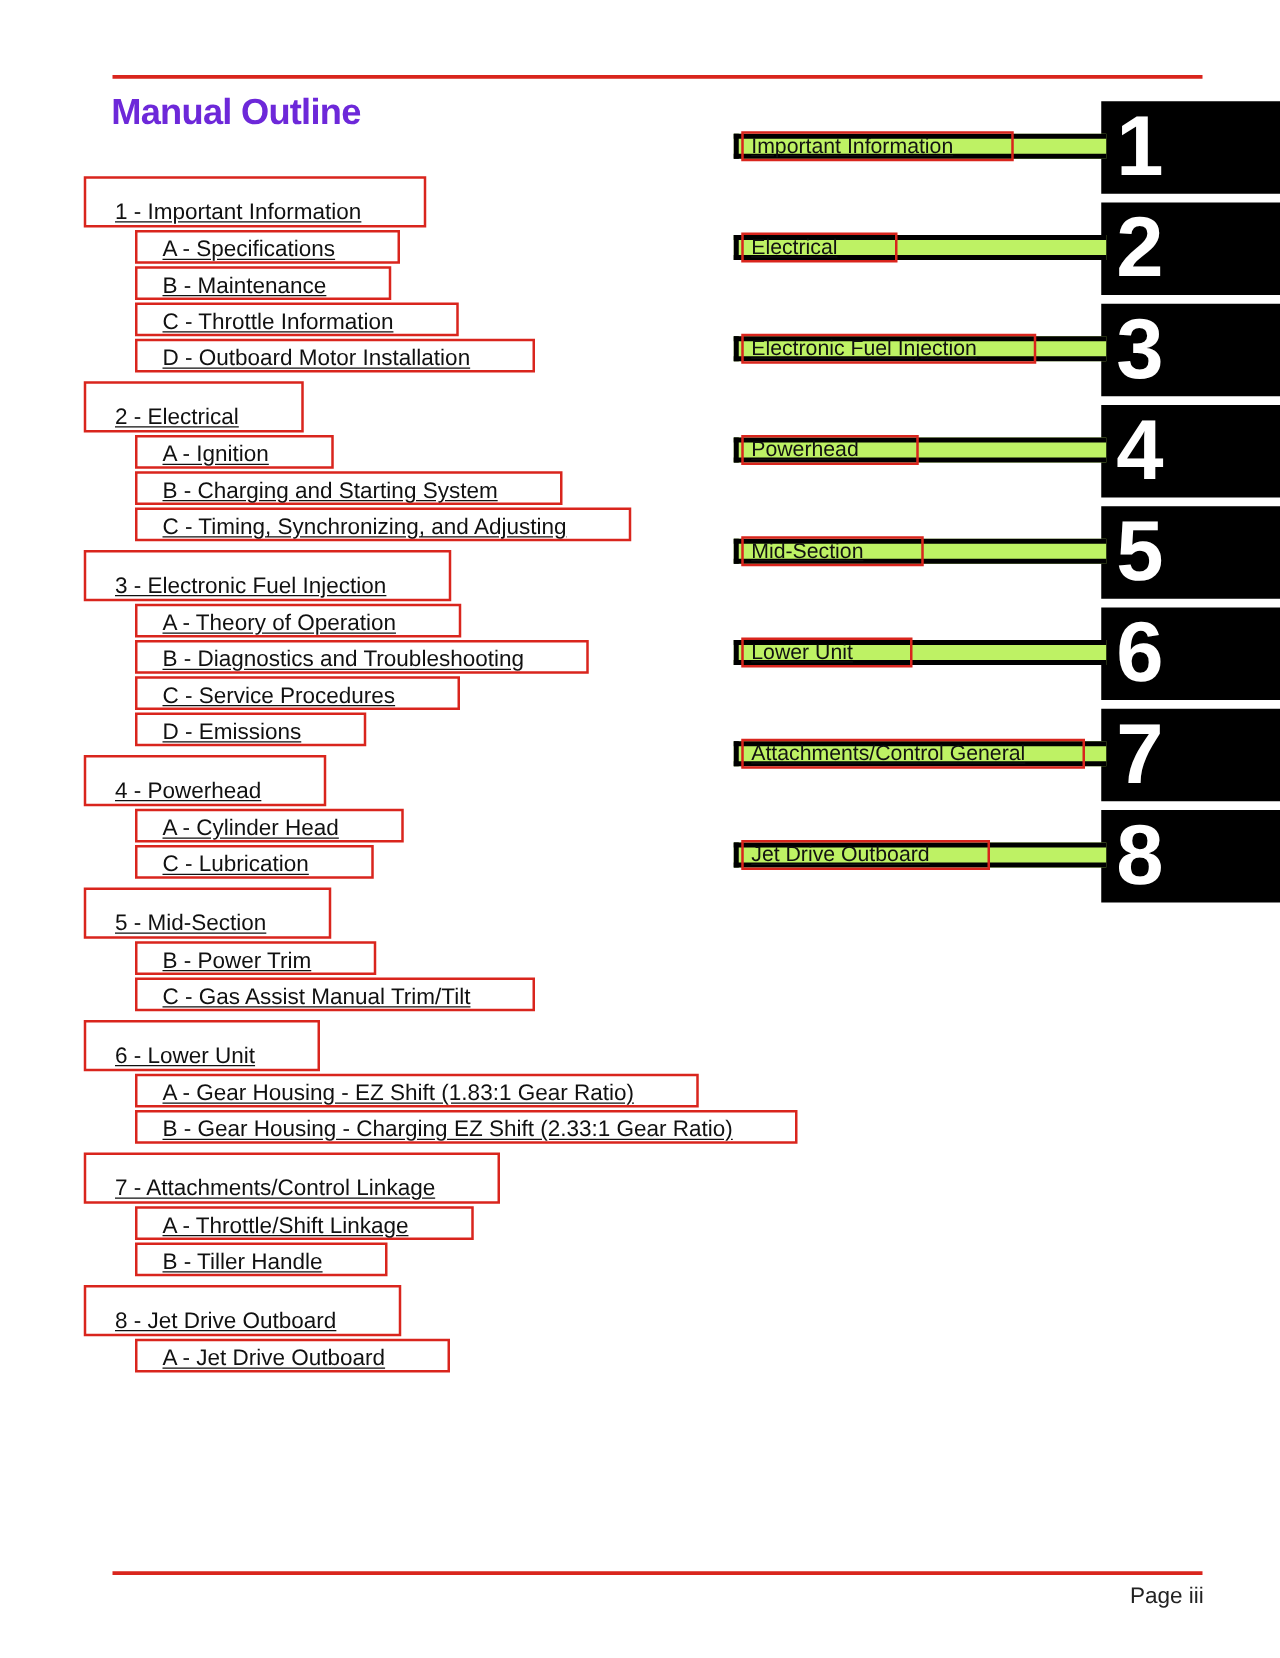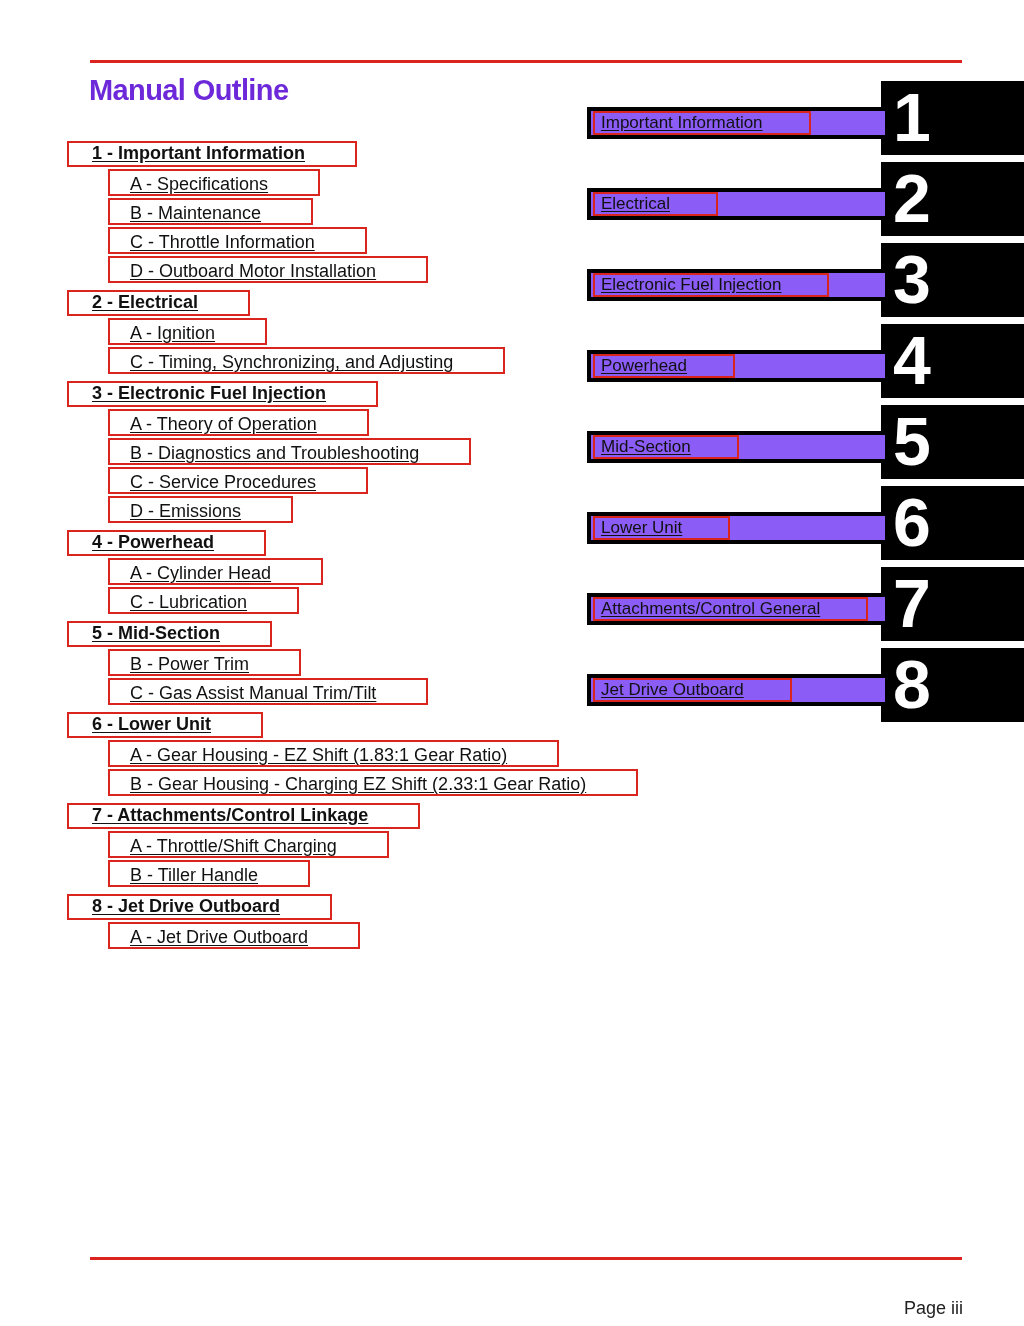--- a/index.html
+++ b/index.html
@@ -8,43 +8,43 @@
   body { width:1024px; height:1326px; position:relative; overflow:hidden;
          font-family:"Liberation Sans", sans-serif; color:var(--ink); }
 
   .rule { position:absolute; left:90px; width:872px; height:3px; background:var(--red); }
   .rule-top { top:60px; }
   .rule-bottom { top:1257px; }
 
   .title { position:absolute; left:89px; top:74px; font-size:29px; font-weight:bold;
            letter-spacing:-0.6px; color:#6d28d9; }
 
-  .footer { position:absolute; top:1266px; right:61px; font-size:18px; color:#222;margin-top:32px; }
+  .footer { position:absolute; top:1266px; right:61px; font-size:18px; color:#222; }
 
   
   .toc { position:absolute; left:67px; top:141px; width:580px; }
   .chapter { margin-top:7px; }
   .chapter:first-child { margin-top:0; }
   .toc-row { display:table; border:2px solid var(--red); background:transparent;
              white-space:nowrap; }
   .toc-row span { text-decoration:underline; text-underline-offset:2px; }
-  .toc-head { height:26px; line-height:21px; padding:0 50px 0 23px;
-              font-size:18px; font-weight:bold; margin-bottom:2px;
+  .toc-head { height:26px; line-height:21px; padding:16px 50px 0 23px;
+              font-size:18px; font-weight:normal; margin-bottom:2px;
               text-decoration-thickness:2px; }
   .toc-sub  { height:24px; line-height:19px; padding:4px 50px 0 20px;
               font-size:18px; margin-left:41px; margin-bottom:2px; }
 
   
   .tab-row { position:absolute; left:0; width:1024px; height:74px; }
   .tab-block { position:absolute; left:881px; top:0; width:143px; height:74px;
                background:#000; }
   .tab-num { display:block; padding-left:12px; font-size:68px; font-weight:bold;
              color:#fff; line-height:72px; }
-  .tab-bar { position:absolute; left:587px; top:26px; width:298px; height:32px;
-             background:#8b5cf6; border:4px solid #000; border-right:none;
+  .tab-bar { position:absolute; left:587px; top:26px; width:298px; height:20px;
+             background:#bef264; border:4px solid #000; border-right:none;
              display:flex; align-items:center; }
   .tab-link { display:inline-block; margin-left:2px; border:2px solid var(--red);
               padding:0 46px 1px 6px; font-size:17px; line-height:19px;
               white-space:nowrap; }
   .tab-link span { text-decoration:underline; text-underline-offset:2px; }
 </style>
 </head>
 <body>
 
 <div class="rule rule-top"></div>
@@ -70,20 +70,23 @@
       </div>
     </div>
     <div class="chapter">
       <div class="toc-row toc-head">
         <span>2 - Electrical</span>
       </div>
       <div class="toc-row toc-sub">
         <span>A - Ignition</span>
       </div>
       <div class="toc-row toc-sub">
+        <span>B - Charging and Starting System</span>
+      </div>
+      <div class="toc-row toc-sub">
         <span>C - Timing, Synchronizing, and Adjusting</span>
       </div>
     </div>
     <div class="chapter">
       <div class="toc-row toc-head">
         <span>3 - Electronic Fuel Injection</span>
       </div>
       <div class="toc-row toc-sub">
         <span>A - Theory of Operation</span>
       </div>
@@ -128,21 +131,21 @@
       </div>
       <div class="toc-row toc-sub">
         <span>B - Gear Housing - Charging EZ Shift (2.33:1 Gear Ratio)</span>
       </div>
     </div>
     <div class="chapter">
       <div class="toc-row toc-head">
         <span>7 - Attachments/Control Linkage</span>
       </div>
       <div class="toc-row toc-sub">
-        <span>A - Throttle/Shift Charging</span>
+        <span>A - Throttle/Shift Linkage</span>
       </div>
       <div class="toc-row toc-sub">
         <span>B - Tiller Handle</span>
       </div>
     </div>
     <div class="chapter">
       <div class="toc-row toc-head">
         <span>8 - Jet Drive Outboard</span>
       </div>
       <div class="toc-row toc-sub">

